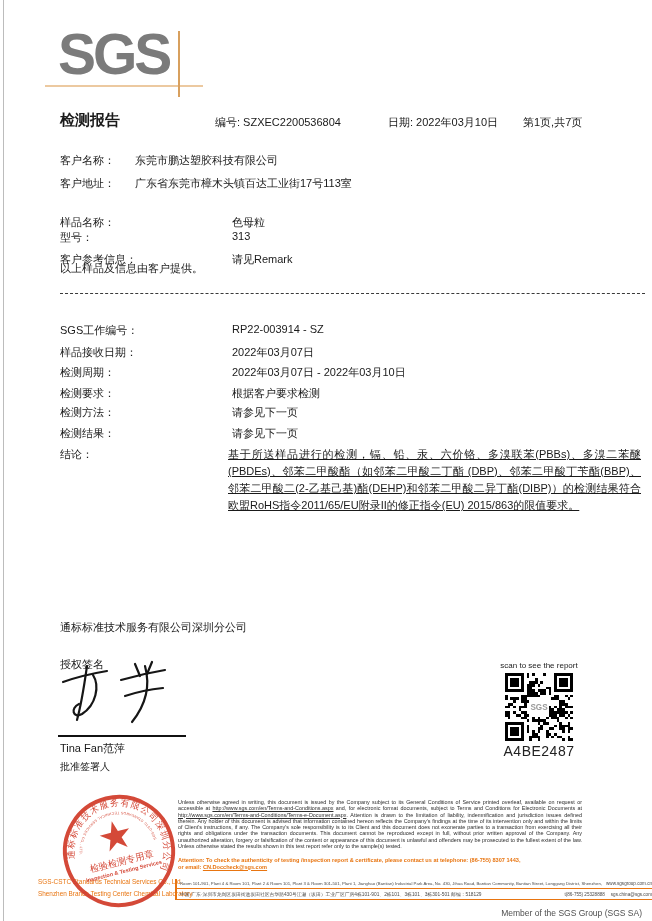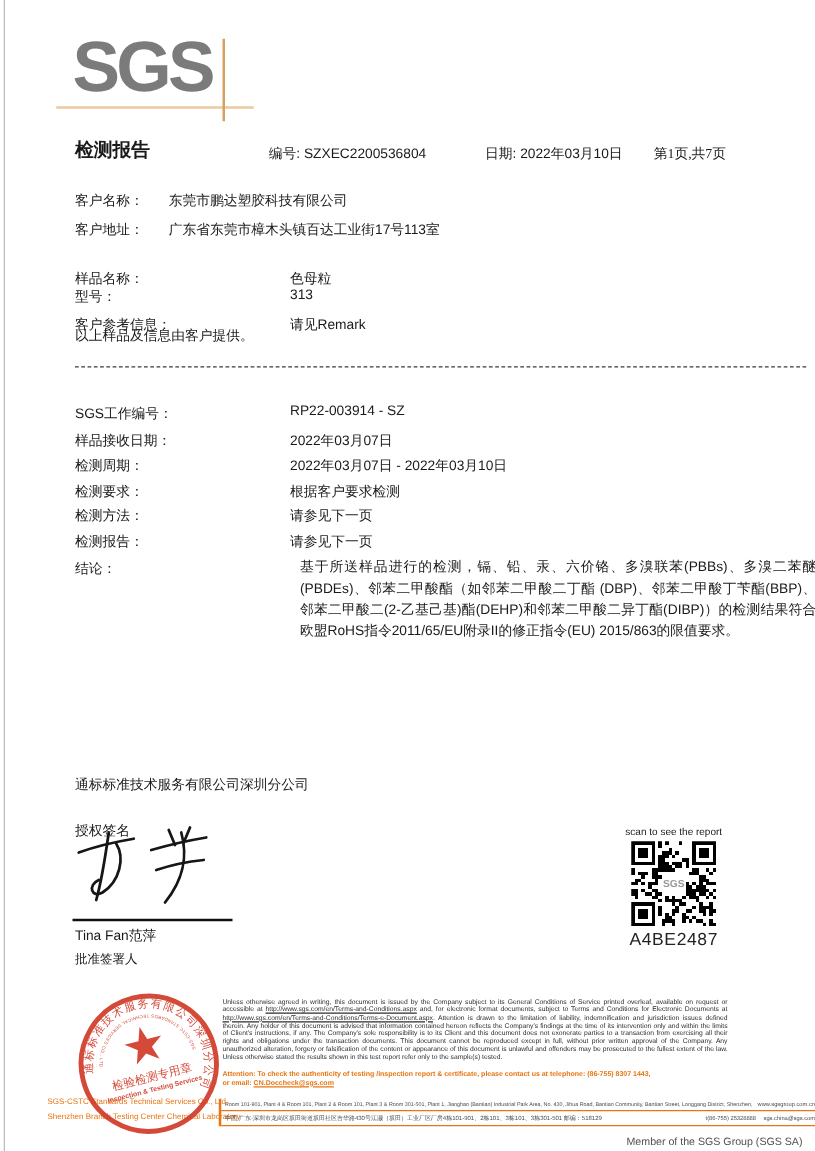--- a/index.html
+++ b/index.html
@@ -13,32 +13,32 @@
   
   .logo-text{
     position:absolute;left:58px;top:26px;
     font-size:57px;font-weight:700;letter-spacing:-3px;color:#7b7b7b;
     font-family:"Liberation Sans",sans-serif;line-height:1;
   }
   .logo-hline{position:absolute;left:45px;top:85px;width:158px;height:2px;background:#ecc9a0;}
   .logo-vline{position:absolute;left:178px;top:31px;width:2px;height:66px;background:#d8a05e;}
   .doc-title{position:absolute;left:60px;top:111px;font-size:15px;font-weight:700;}
   .meta{position:absolute;top:115px;font-size:11px;text-align:right;}
-  .meta-no{left:215px;} .meta-date{left:388px;} .meta-page{left:523px;font-family:Liberation Serif, serif;}
+  .meta-no{left:215px;} .meta-date{left:388px;} .meta-page{left:523px;}
   
   .row{position:absolute;left:60px;font-size:11px;white-space:nowrap;}
   .row .lbl{display:inline-block;}
   .val-near{position:absolute;left:75px;white-space:nowrap;}
   .row2{position:absolute;left:60px;font-size:11px;white-space:nowrap;}
   .row2 .val{position:absolute;left:172px;white-space:nowrap;}
   .dashed-sep{position:absolute;left:60px;top:293px;width:585px;border-top:1px dashed #3a3a3a;}
   .conc-label{position:absolute;left:60px;top:447px;font-size:11px;}
   .conclusion{
-    position:absolute;left:240px;top:446px;width:413px;
-    font-size:11px;line-height:17px;text-align:justify;
+    position:absolute;left:228px;top:446px;width:413px;
+    font-size:11px;line-height:17px;text-align:justify;text-decoration:underline;
   }
   
   .sig-company{position:absolute;left:60px;top:620px;font-size:11px;}
   .sig-auth{position:absolute;left:60px;top:657px;font-size:11px;}
   .sig-svg{position:absolute;left:55px;top:658px;}
   .sig-line{position:absolute;left:58px;top:735px;width:128px;height:2px;background:#111;}
   .sig-name{position:absolute;left:60px;top:741px;font-size:11px;}
   .sig-title{position:absolute;left:60px;top:760px;font-size:10px;}
   
   .qr-caption{position:absolute;left:497px;top:661px;width:84px;text-align:center;font-size:8px;color:#222;}
@@ -126,21 +126,21 @@
   </div>
   <div class="row2" style="top:386px">
     <span>检测要求：</span>
     <span class="val">根据客户要求检测</span>
   </div>
   <div class="row2" style="top:405px">
     <span>检测方法：</span>
     <span class="val">请参见下一页</span>
   </div>
   <div class="row2" style="top:426px">
-    <span>检测报告：</span>
+    <span>检测结果：</span>
     <span class="val">请参见下一页</span>
   </div>
 
   <div class="conc-label">结论：</div>
   <div class="conclusion">基于所送样品进行的检测，镉、铅、汞、六价铬、多溴联苯(PBBs)、多溴二苯醚(PBDEs)、邻苯二甲酸酯（如邻苯二甲酸二丁酯 (DBP)、邻苯二甲酸丁苄酯(BBP)、邻苯二甲酸二(2-乙基己基)酯(DEHP)和邻苯二甲酸二异丁酯(DIBP)）的检测结果符合欧盟RoHS指令2011/65/EU附录II的修正指令(EU) 2015/863的限值要求。</div>
 
   <div class="sig-company">通标标准技术服务有限公司深圳分公司</div>
   <div class="sig-auth">授权签名</div>
   <svg class="sig-svg" width="140" height="72" viewBox="0 0 140 72">
     <g fill="none" stroke="#161616" stroke-width="2.2" stroke-linecap="round">

